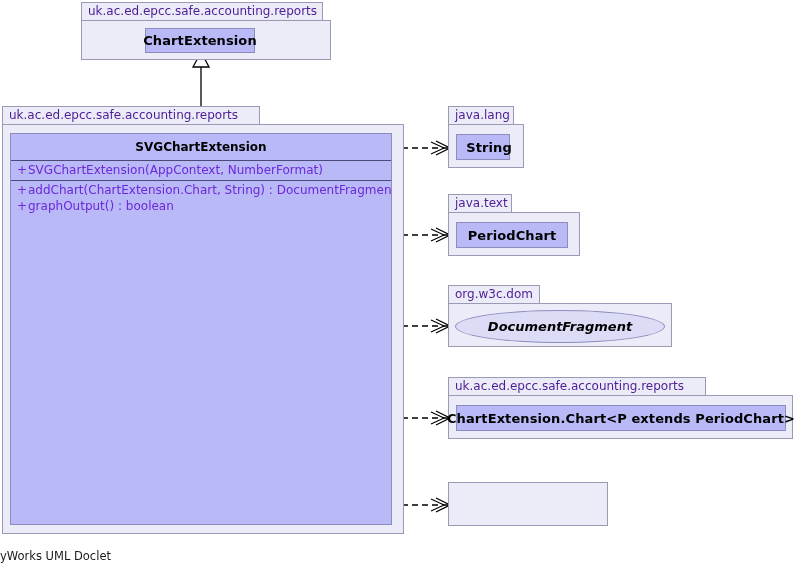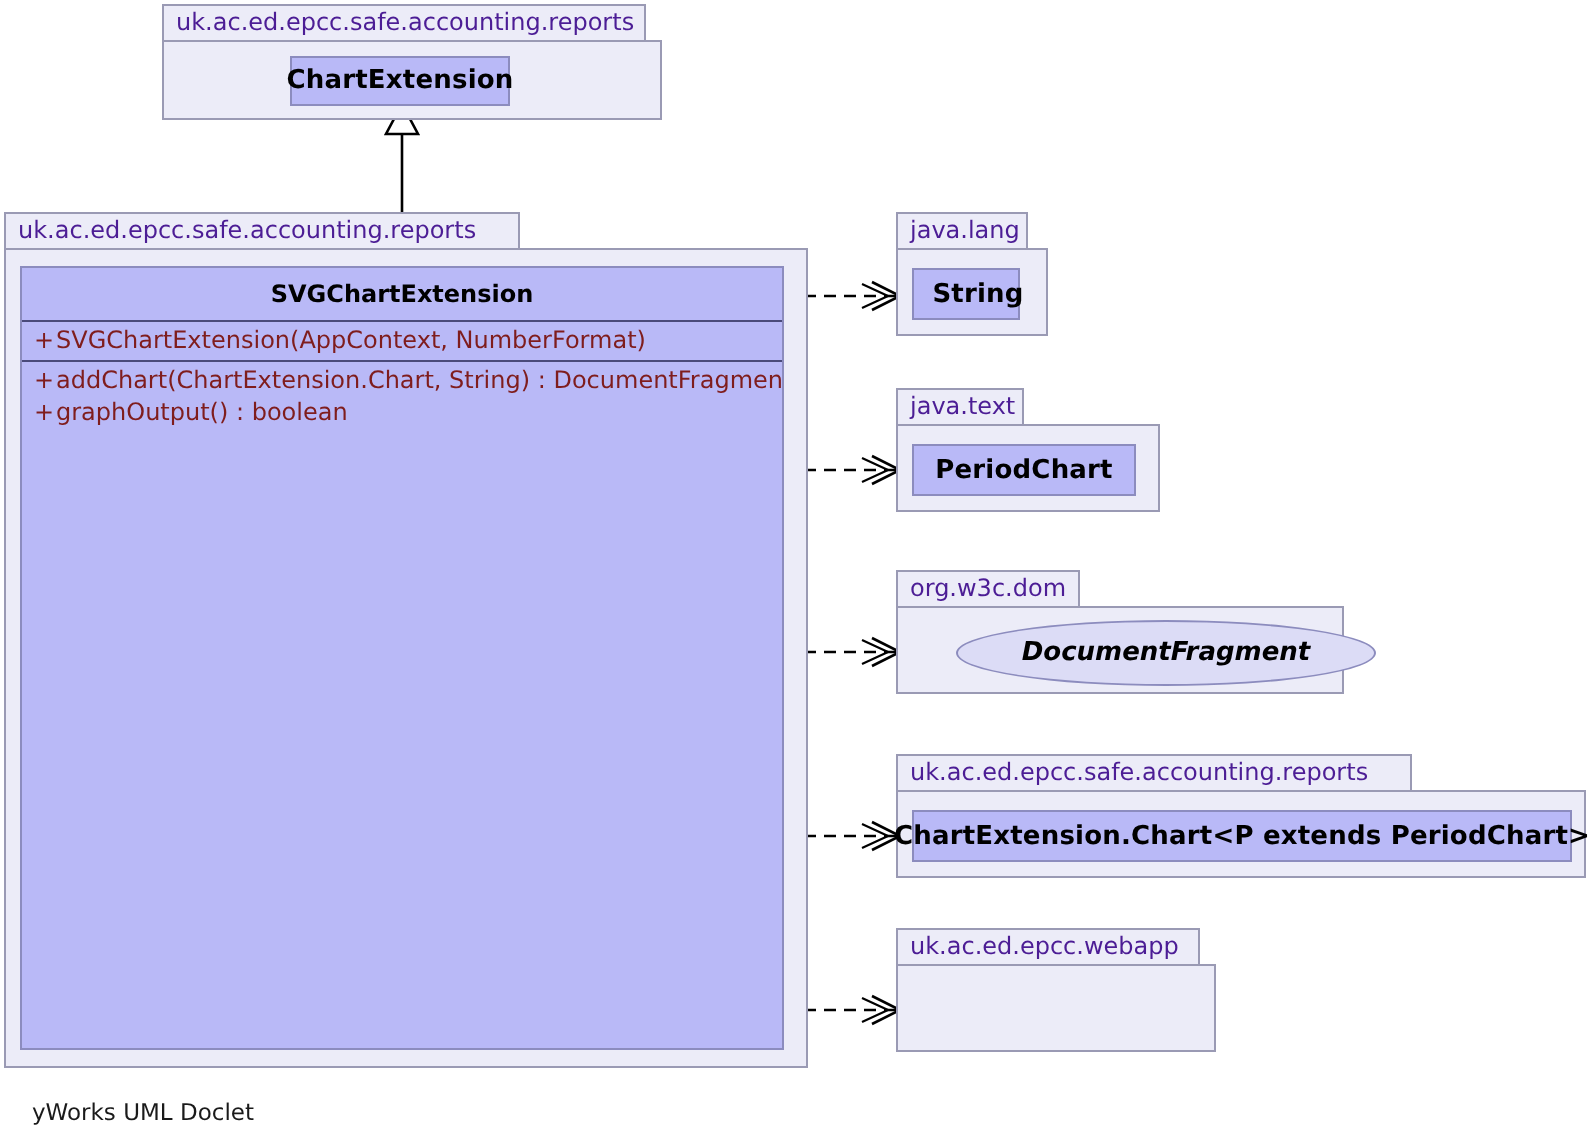--- a/index.html
+++ b/index.html
@@ -106,21 +106,21 @@
   }
   .mcls-compartment {
     box-sizing: border-box;
     padding: 1px 0 2px 0;
   }
   .mcls-row {
     font-size: 12px;
     line-height: 16px;
     padding: 0 0 0 6px;
     white-space: nowrap;
-    color: #7f1d1d;
+    color: #6d28d9;
   }
   .mcls-row .vis { display: inline-block; width: 11px; }
 
   
   .footer {
     position: absolute;
     font-size: 11.5px;
     color: #1a1a1a;
     white-space: nowrap;
   }
@@ -218,32 +218,31 @@
     <div class="pkg-body" style="top:18px; width:132px; height:44px;"></div>
   </div>
   <div class="cls" style="left:456px; top:222px; width:112px; height:26px;">
     <span>PeriodChart</span>
   </div>
 
   <div class="pkg" style="left:448px; top:285px; width:224px; height:62px;">
     <div class="pkg-tab" style="width:92px;">org.w3c.dom</div>
     <div class="pkg-body" style="top:18px; width:224px; height:44px;"></div>
   </div>
-  <div class="iface" style="left:478px; top:310px; width:210px; height:33px;">
+  <div class="iface" style="left:455px; top:310px; width:210px; height:33px;">
     <span>DocumentFragment</span>
   </div>
 
   <div class="pkg" style="left:448px; top:377px; width:345px; height:62px;">
     <div class="pkg-tab" style="width:258px;">uk.ac.ed.epcc.safe.accounting.reports</div>
     <div class="pkg-body" style="top:18px; width:345px; height:44px;"></div>
   </div>
   <div class="cls" style="left:456px; top:405px; width:330px; height:26px;">
     <span>ChartExtension.Chart&lt;P extends PeriodChart&gt;</span>
   </div>
 
   <div class="pkg" style="left:448px; top:464px; width:160px; height:62px;">
-    <div class="pkg-tab" style="width:152px;">uk.ac.ed.epcc.webapp</div>
     <div class="pkg-body" style="top:18px; width:160px; height:44px;"></div>
   </div>
 
-  <div class="footer" style="left:16px; top:549px;">yWorks UML Doclet</div>
+  <div class="footer" style="left:0; top:549px;">yWorks UML Doclet</div>
 
 </div>
 
 </body></html>

